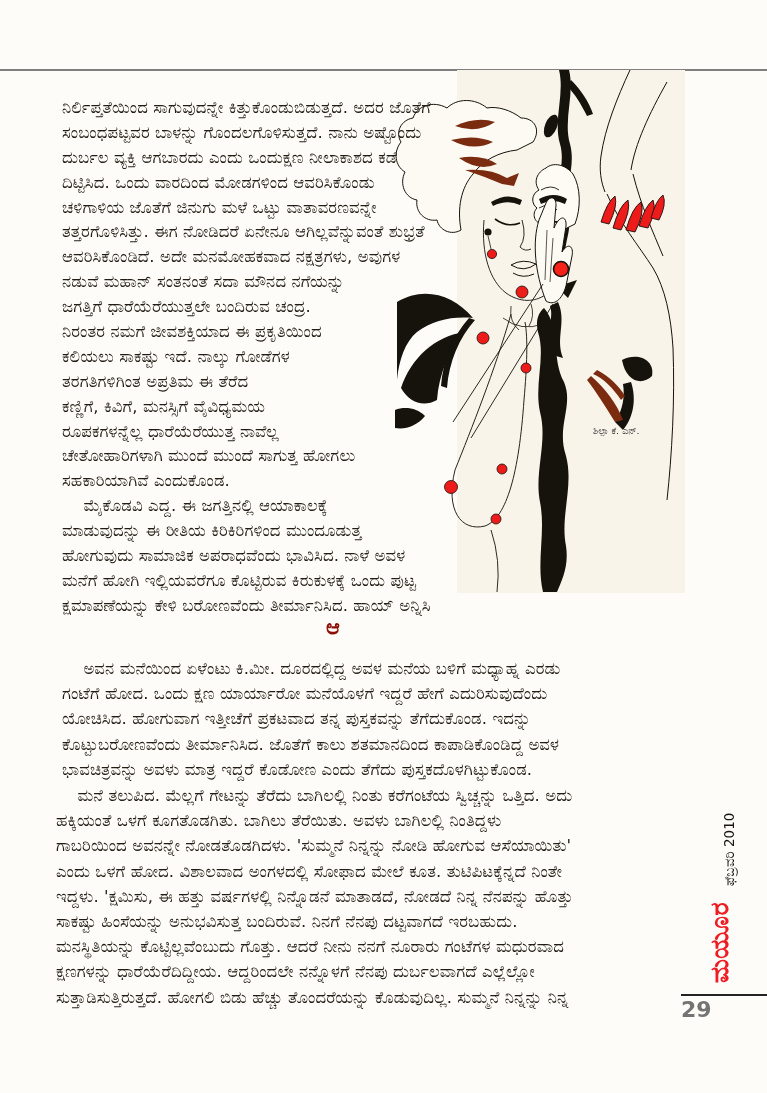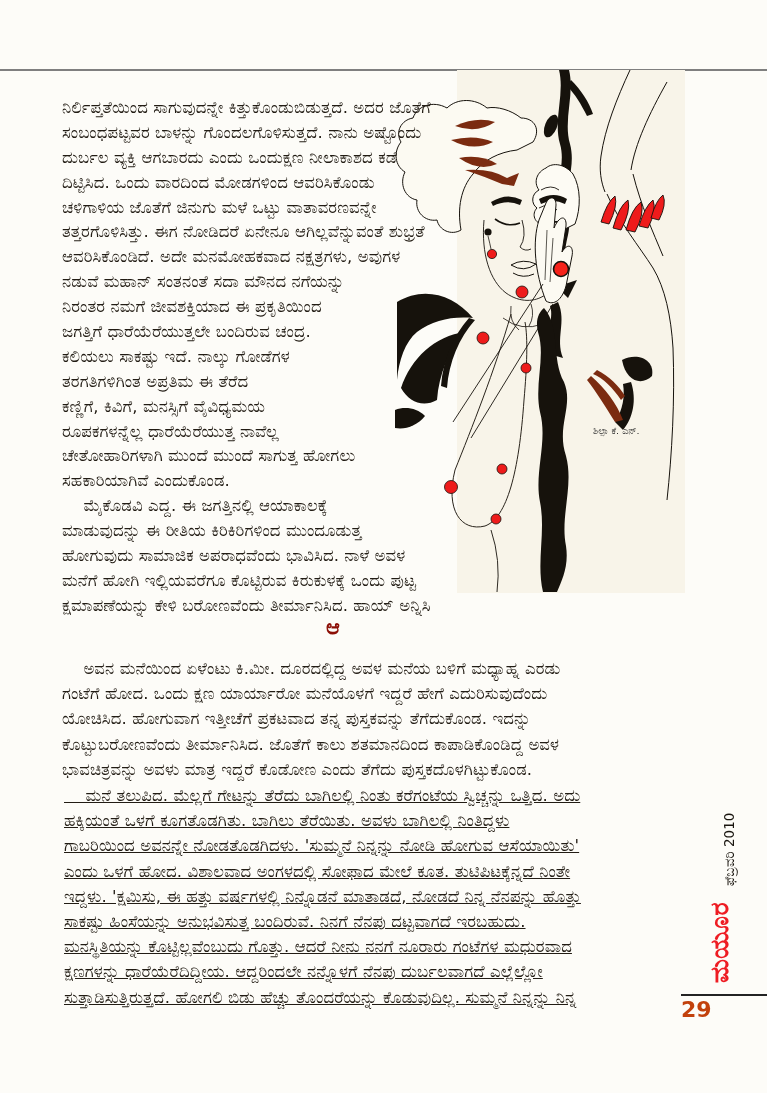--- a/index.html
+++ b/index.html
@@ -10,35 +10,35 @@
     color:#221c14;
   }
   .top-rule{position:absolute;left:0;top:69px;width:767px;height:2px;background:#7f7f7f;}
   .textblock{position:absolute;z-index:3;font-size:16.5px;}
   .t-line{
     white-space:pre;overflow:hidden;height:24.9px;line-height:24.9px;
     letter-spacing:0.1px;
   }
   #para1{left:62px;top:84px;width:560px;}
   #para2{left:62px;top:656px;width:606px;}
-  #para3{left:64px;top:783px;width:606px;text-decoration:underline;}
+  #para3{left:56px;top:783px;width:606px;}
   #para2 .t-line,#para3 .t-line{height:25.2px;line-height:25.2px;}
   .divider{
     position:absolute;left:326px;top:615px;z-index:3;
     font-size:21px;font-weight:bold;color:#8c0f06;
   }
   #art{position:absolute;left:395px;top:70px;z-index:1;}
   .vtext{
     position:absolute;z-index:3;white-space:nowrap;
     transform:rotate(-90deg);transform-origin:0 0;
   }
   .issue-vtext{left:722px;top:886px;font-size:13.5px;color:#19150f;line-height:15px;}
   .magazine-vtext{left:707px;top:983px;font-size:25px;font-weight:bold;line-height:26px;letter-spacing:0.5px;}
   .sidebar-rule{position:absolute;left:681px;top:994px;width:86px;height:2px;background:#232323;z-index:3;}
-  .page-number{position:absolute;left:681px;top:997px;font-size:22px;font-weight:bold;color:#c2410c;z-index:3;}
+  .page-number{position:absolute;left:681px;top:997px;font-size:22px;font-weight:bold;color:#737373;z-index:3;}
 </style>
 </head>
 <body>
 
 <div id="page" style="background: rgb(253, 252, 248);">
 
   <div class="top-rule"></div>
 
   <svg id="art" width="290" height="523" viewBox="0 0 290 523">
     <rect x="62" y="0" width="228" height="523" fill="#f8f4e9"></rect>
@@ -130,22 +130,22 @@
 
   <div id="para1" class="textblock">
       <div class="t-line" style="max-width: 396px; margin-top: 12px;">ನಿರ್ಲಿಪ್ತತೆಯಿಂದ ಸಾಗುವುದನ್ನೇ ಕಿತ್ತುಕೊಂಡುಬಿಡುತ್ತದೆ. ಅದರ ಜೊತೆಗೆ</div>
       <div class="t-line" style="max-width: 396px;">ಸಂಬಂಧಪಟ್ಟವರ ಬಾಳನ್ನು ಗೊಂದಲಗೊಳಿಸುತ್ತದೆ. ನಾನು ಅಷ್ಟೊಂದು</div>
       <div class="t-line" style="max-width: 396px;">ದುರ್ಬಲ ವ್ಯಕ್ತಿ ಆಗಬಾರದು ಎಂದು ಒಂದುಕ್ಷಣ ನೀಲಾಕಾಶದ ಕಡೆ</div>
       <div class="t-line" style="max-width: 380px;">ದಿಟ್ಟಿಸಿದ. ಒಂದು ವಾರದಿಂದ ಮೋಡಗಳಿಂದ ಆವರಿಸಿಕೊಂಡು</div>
       <div class="t-line" style="max-width: 380px;">ಚಳಿಗಾಳಿಯ ಜೊತೆಗೆ ಜಿನುಗು ಮಳೆ ಒಟ್ಟು ವಾತಾವರಣವನ್ನೇ</div>
       <div class="t-line" style="max-width: 396px;">ತತ್ತರಗೊಳಿಸಿತ್ತು. ಈಗ ನೋಡಿದರೆ ಏನೇನೂ ಆಗಿಲ್ಲವೆನ್ನುವಂತೆ ಶುಭ್ರತೆ</div>
       <div class="t-line" style="max-width: 396px;">ಆವರಿಸಿಕೊಂಡಿದೆ. ಅದೇ ಮನಮೋಹಕವಾದ ನಕ್ಷತ್ರಗಳು, ಅವುಗಳ</div>
       <div class="t-line" style="max-width: 342px;">ನಡುವೆ ಮಹಾನ್ ಸಂತನಂತೆ ಸದಾ ಮೌನದ ನಗೆಯನ್ನು</div>
+      <div class="t-line" style="max-width: 292px;">ಜಗತ್ತಿಗೆ ಧಾರೆಯೆರೆಯುತ್ತಲೇ ಬಂದಿರುವ ಚಂದ್ರ.</div>
       <div class="t-line" style="max-width: 346px;">ನಿರಂತರ ನಮಗೆ ಜೀವಶಕ್ತಿಯಾದ ಈ ಪ್ರಕೃತಿಯಿಂದ</div>
-      <div class="t-line" style="max-width: 292px;">ಜಗತ್ತಿಗೆ ಧಾರೆಯೆರೆಯುತ್ತಲೇ ಬಂದಿರುವ ಚಂದ್ರ.</div>
       <div class="t-line" style="max-width: 346px;">ಕಲಿಯಲು ಸಾಕಷ್ಟು ಇದೆ. ನಾಲ್ಕು ಗೋಡೆಗಳ</div>
       <div class="t-line" style="max-width: 302px;">ತರಗತಿಗಳಿಗಿಂತ ಅಪ್ರತಿಮ ಈ ತೆರೆದ</div>
       <div class="t-line" style="max-width: 332px;">ಕಣ್ಣಿಗೆ, ಕಿವಿಗೆ, ಮನಸ್ಸಿಗೆ ವೈವಿಧ್ಯಮಯ</div>
       <div class="t-line" style="max-width: 332px;">ರೂಪಕಗಳನ್ನೆಲ್ಲ ಧಾರೆಯೆರೆಯುತ್ತ ನಾವೆಲ್ಲ</div>
       <div class="t-line" style="max-width: 382px;">ಚೇತೋಹಾರಿಗಳಾಗಿ ಮುಂದೆ ಮುಂದೆ ಸಾಗುತ್ತ ಹೋಗಲು</div>
       <div class="t-line" style="max-width: 232px;">ಸಹಕಾರಿಯಾಗಿವೆ ಎಂದುಕೊಂಡ.</div>
       <div class="t-line" style="max-width: 362px;">    ಮೈಕೊಡವಿ ಎದ್ದ. ಈ ಜಗತ್ತಿನಲ್ಲಿ ಆಯಾಕಾಲಕ್ಕೆ</div>
       <div class="t-line" style="max-width: 386px;">ಮಾಡುವುದನ್ನು ಈ ರೀತಿಯ ಕಿರಿಕಿರಿಗಳಿಂದ ಮುಂದೂಡುತ್ತ</div>
       <div class="t-line" style="max-width: 478px;">ಹೋಗುವುದು ಸಾಮಾಜಿಕ ಅಪರಾಧವೆಂದು ಭಾವಿಸಿದ. ನಾಳೆ ಅವಳ</div>
       <div class="t-line" style="max-width: 520px;">ಮನೆಗೆ ಹೋಗಿ ಇಲ್ಲಿಯವರೆಗೂ ಕೊಟ್ಟಿರುವ ಕಿರುಕುಳಕ್ಕೆ ಒಂದು ಪುಟ್ಟ</div>

